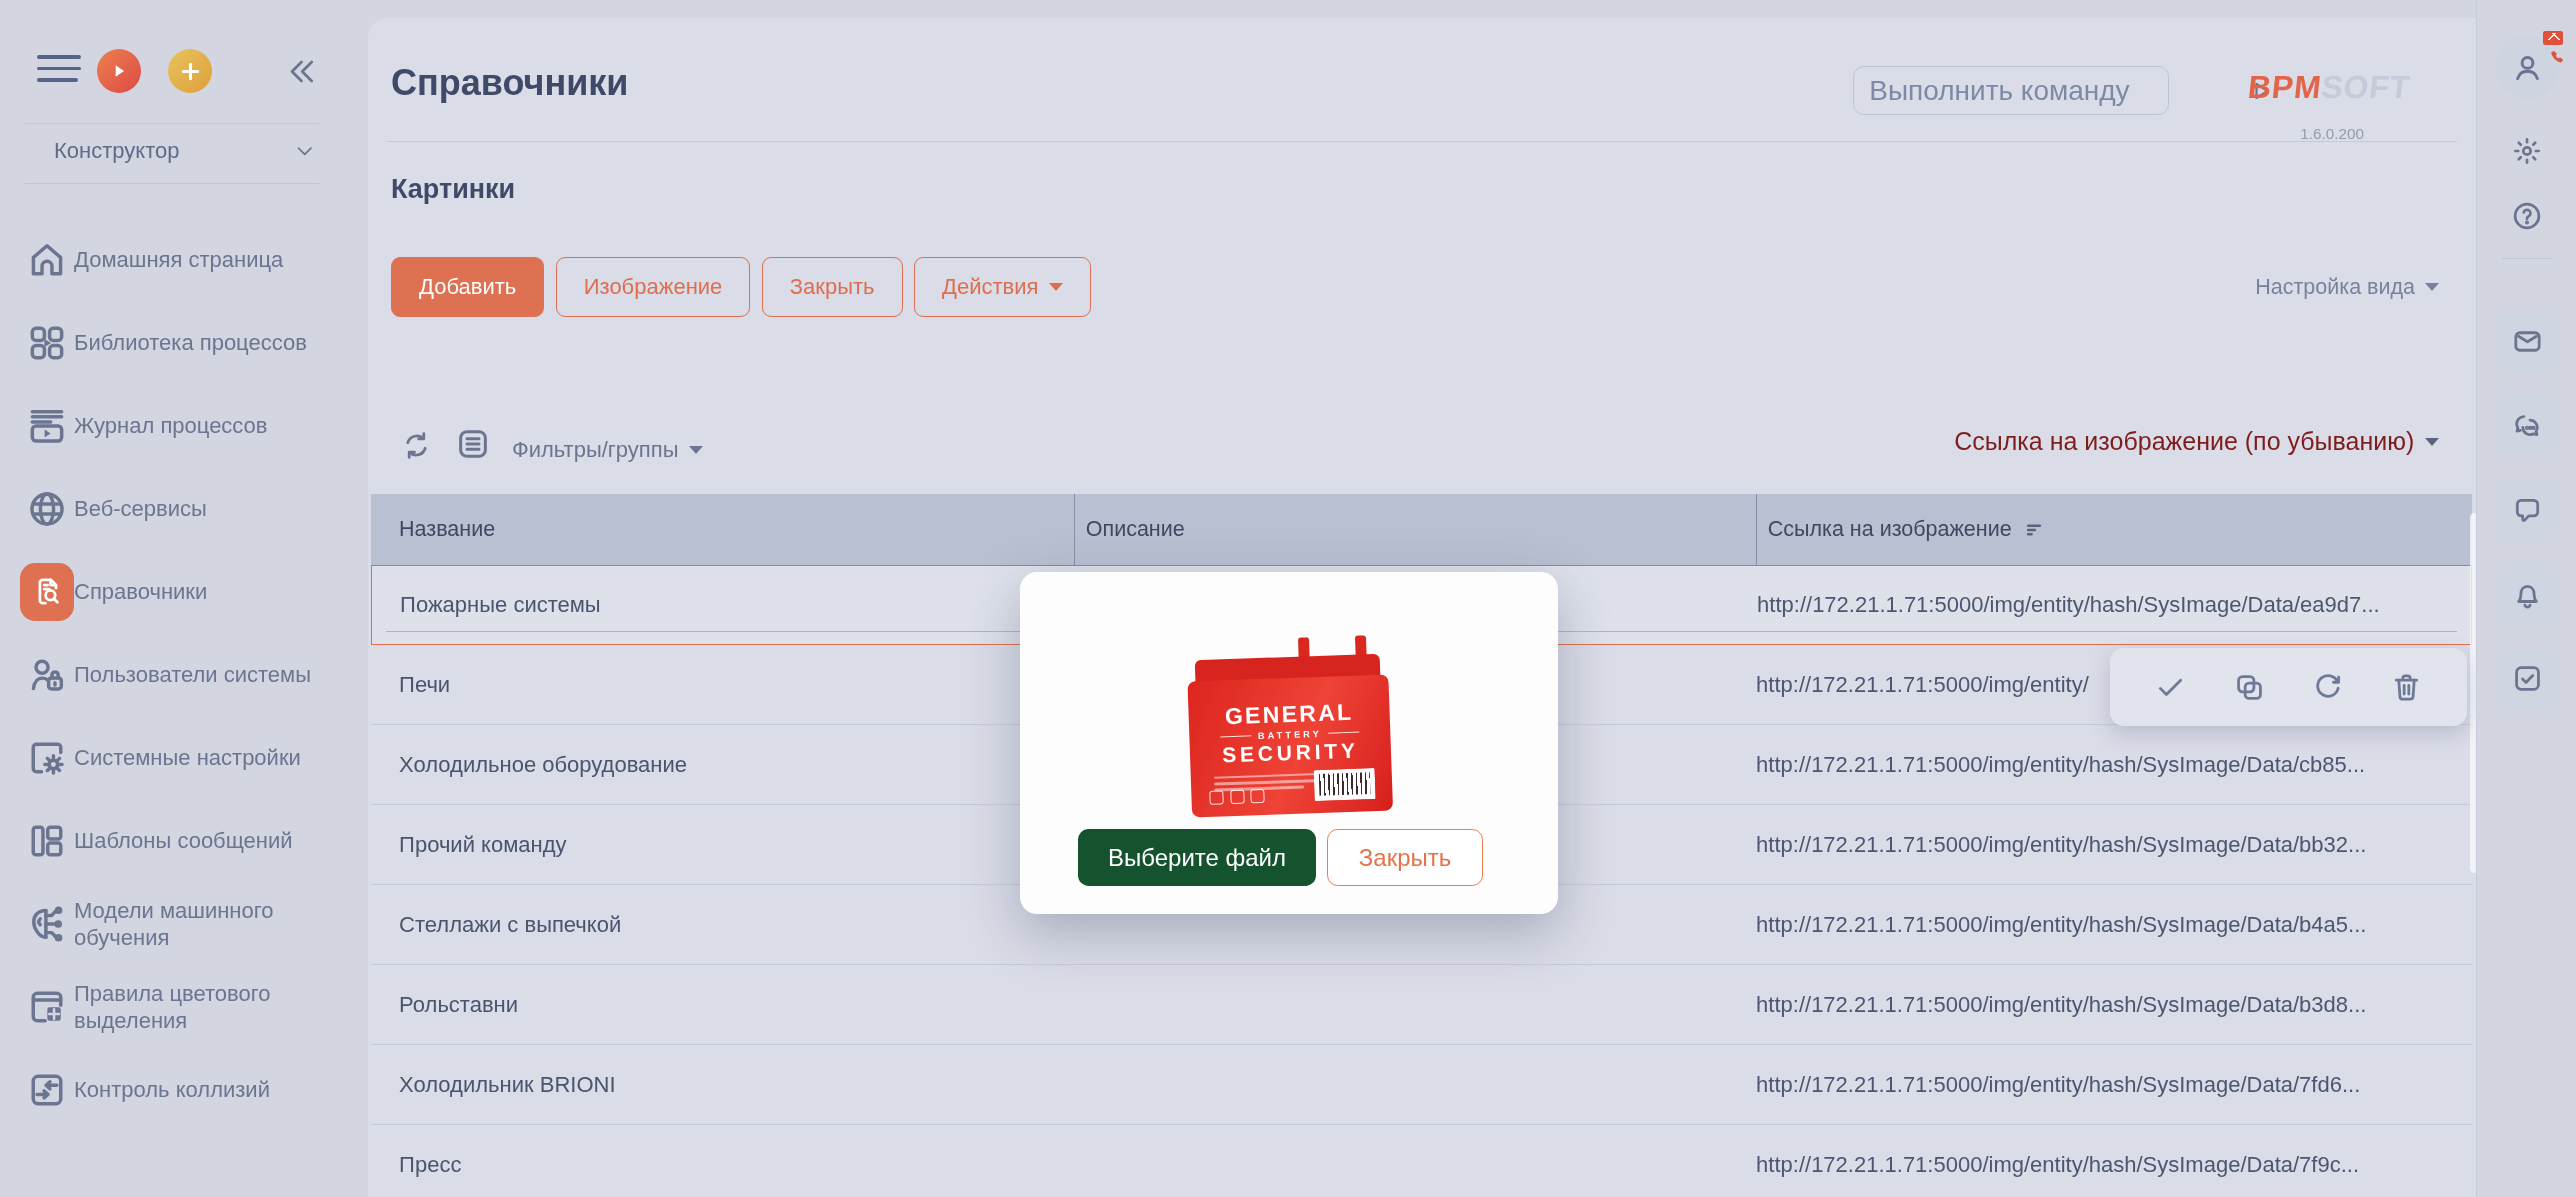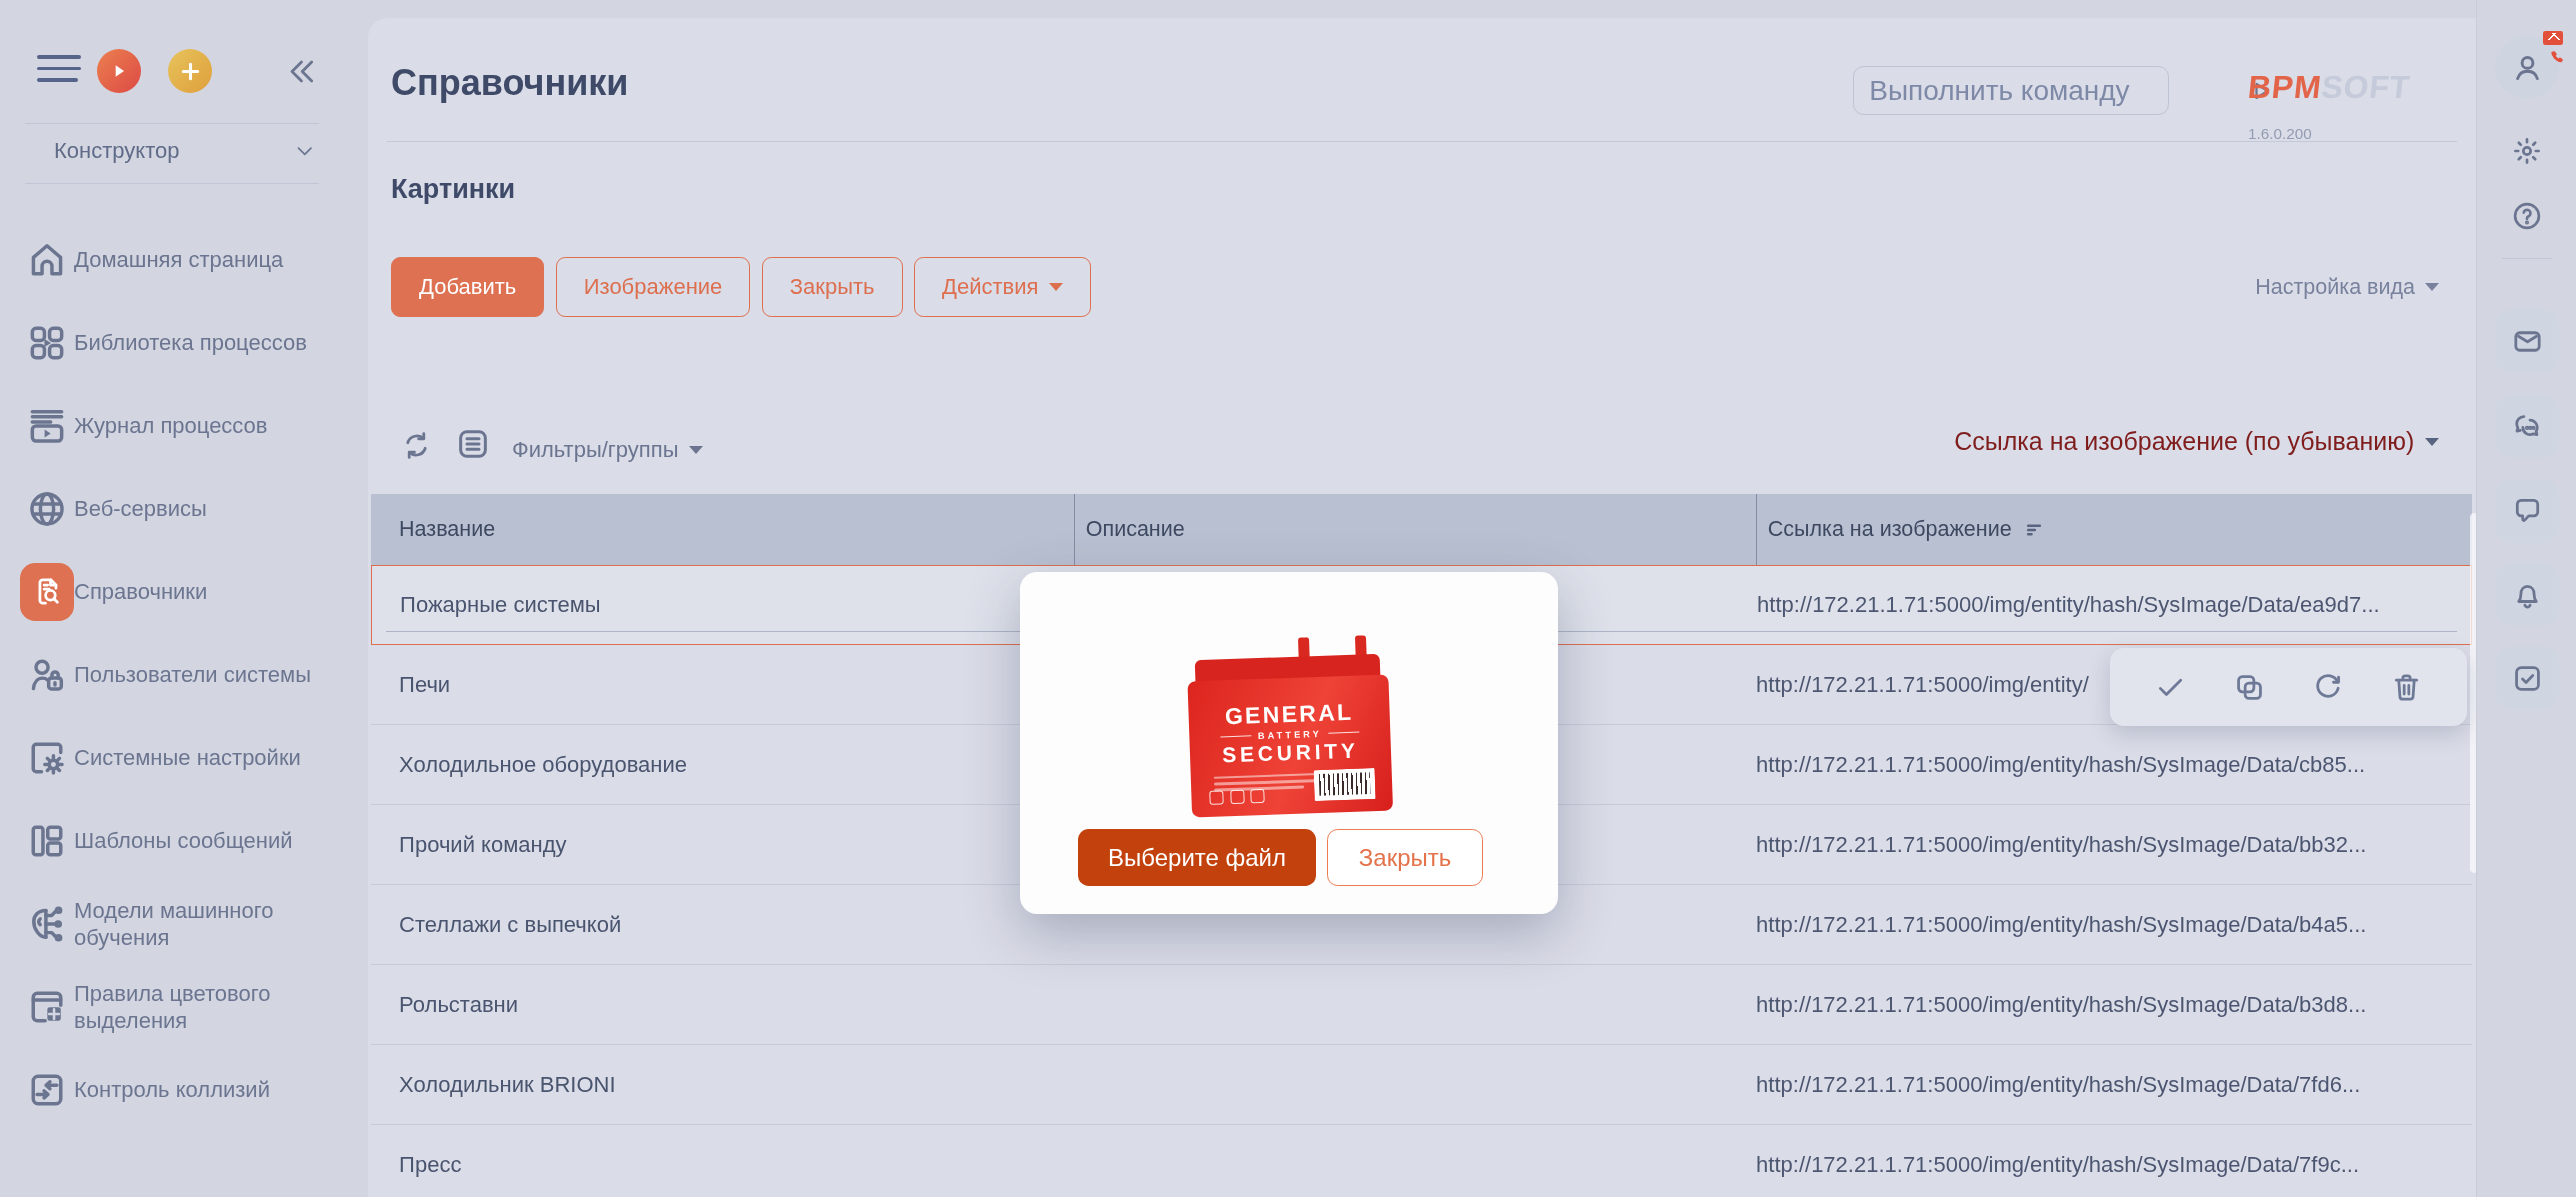--- a/index.html
+++ b/index.html
@@ -41,21 +41,21 @@
        border-radius:10.7px;display:flex;align-items:center;}
   .cmd input{flex:1;border:none;outline:none;background:transparent;font-size:28px;
              padding:0 15.3px;color:#3e4a68;font-family:"Liberation Sans",sans-serif;}
   .cmd input::placeholder{color:#7d89a6;}
   .cmd-sep{width:0.8px;height:29px;background:#c3c9d7;}
   .cmd-run{width:48px;height:100%;display:flex;align-items:center;justify-content:center;cursor:pointer;}
   .logo{position:absolute;left:1880px;top:51px;width:193px;font-weight:800;font-size:32px;
         letter-spacing:0.8px;transform:skewX(-6deg);white-space:nowrap;}
   .logo .p1{color:#e2654a;}
   .logo .p2{color:#c5cbda;}
-  .version{position:absolute;left:1880px;top:107px;width:189px;
+  .version{position:absolute;left:1807px;top:107px;width:189px;text-align:right;
            font-size:15.3px;color:#939cb2;}
   .hdr-div{position:absolute;left:19px;right:19px;top:123px;height:0.8px;background:#c3c9d7;}
   .section-title{position:absolute;left:23px;top:156px;font-size:27px;font-weight:bold;color:#3e4a68;text-align:right;}
 
   .btnrow{position:absolute;left:23px;top:239px;display:flex;gap:11.5px;}
   .btn{height:60px;border-radius:9.2px;font-size:22px;font-weight:500;padding:0 27px;
        display:flex;align-items:center;gap:10.7px;cursor:pointer;border:1.5px solid #dd6f4f;
        color:#dd6f4f;background:transparent;font-family:"Liberation Sans",sans-serif;}
   .btn.primary{background:#dd7152;border-color:#dd7152;color:#fff;}
   .view-settings{position:absolute;right:37px;top:253px;height:32px;display:flex;align-items:center;
@@ -93,21 +93,21 @@
 
   .scroll-thumb{position:absolute;left:2102px;top:495px;width:9.2px;height:360px;border-radius:4.6px;
         background:rgba(250,251,253,.75);}
 
   
   .modal{position:absolute;left:652px;top:554px;width:538px;height:342px;background:#fdfdfe;
          border-radius:17px;box-shadow:0 18.4px 54px rgba(50,60,90,.30);}
   .mbtn{position:absolute;bottom:28px;height:57px;border-radius:10.7px;font-size:24px;font-weight:500;
         display:flex;align-items:center;justify-content:center;cursor:pointer;
         font-family:"Liberation Sans",sans-serif;}
-  .mbtn.primary{left:58px;width:238px;background:#c2410c;color:#fff;border:none;}
+  .mbtn.primary{left:58px;width:238px;background:#14532d;color:#fff;border:none;}
   .mbtn.ghost{left:307px;width:156px;background:#fff;border:1.5px solid #ec7b50;color:#e4724a;}
 
   .battery{position:absolute;left:166px;top:63px;width:207px;height:179px;transform:rotate(-2deg);}
   .bat-terminal{position:absolute;top:3.1px;width:10.7px;height:24.5px;background:#d8281f;border-radius:3.1px;}
   .bat-terminal.t1{left:115px;}
   .bat-terminal.t2{left:172px;}
   .bat-lid{position:absolute;left:10.7px;right:10.7px;top:21.5px;height:31px;background:#d8241e;
            border-radius:6.1px 6.1px 0 0;}
   .bat-body{position:absolute;left:3.1px;right:3.1px;top:43px;bottom:0;border-radius:7.7px;
             background:linear-gradient(115deg,#dc251e 0%,#ef4337 55%,#d71f1c 100%);

